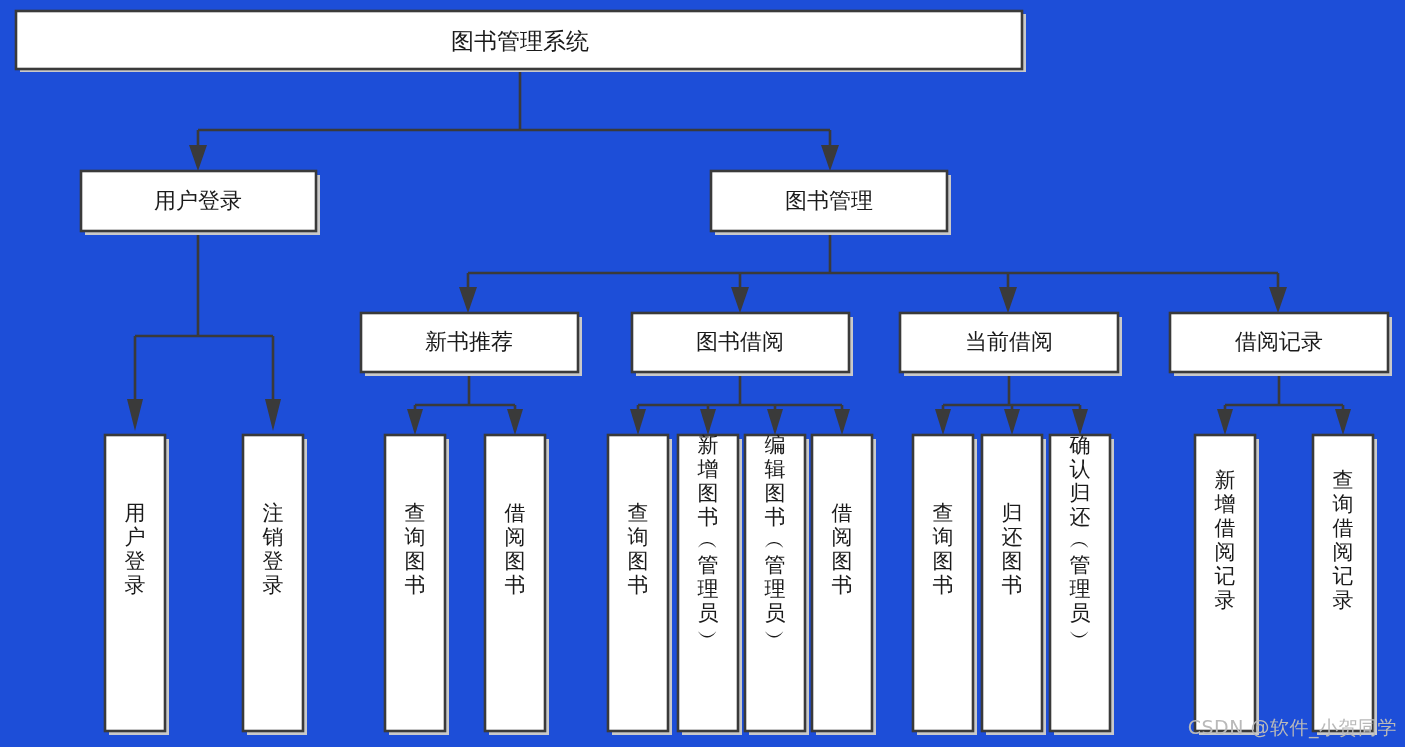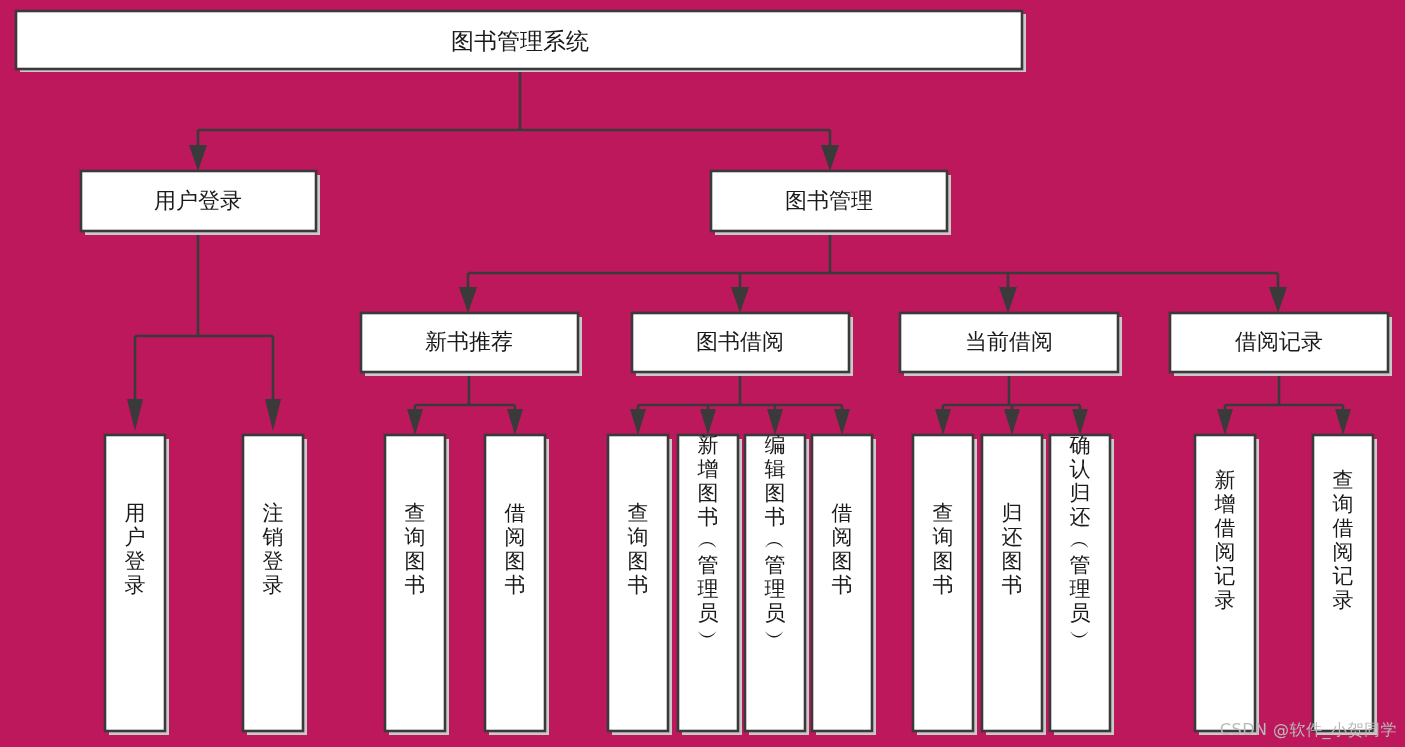--- a/index.html
+++ b/index.html
@@ -10,21 +10,21 @@
   body {
     width: 1405px;
     height: 747px;
     font-family: "DejaVu Sans", "Liberation Sans", sans-serif;
     overflow: hidden;
   }
   #diagram-root {
     position: relative;
     width: 1405px;
     height: 747px;
-    background: #be185d;
+    background: #1d4ed8;
   }
   svg#tree-svg {
     position: absolute;
     left: 0;
     top: 0;
     width: 1405px;
     height: 747px;
   }
   .node-box {
     fill: #ffffff;
@@ -58,21 +58,21 @@
   }
   .arrow-head {
     fill: #3a3a3a;
     stroke: none;
   }
   .watermark {
     position: absolute;
     right: 8px;
     bottom: 6px;
     font-family: "DejaVu Sans", "Liberation Sans", sans-serif;
-    font-size: 16px;
+    font-size: 19px;
     color: #b9b9b9;
     white-space: nowrap;
     letter-spacing: 0.5px;
     user-select: none;
   }
 </style>
 </head>
 <body>
 
 <div id="diagram-root">

